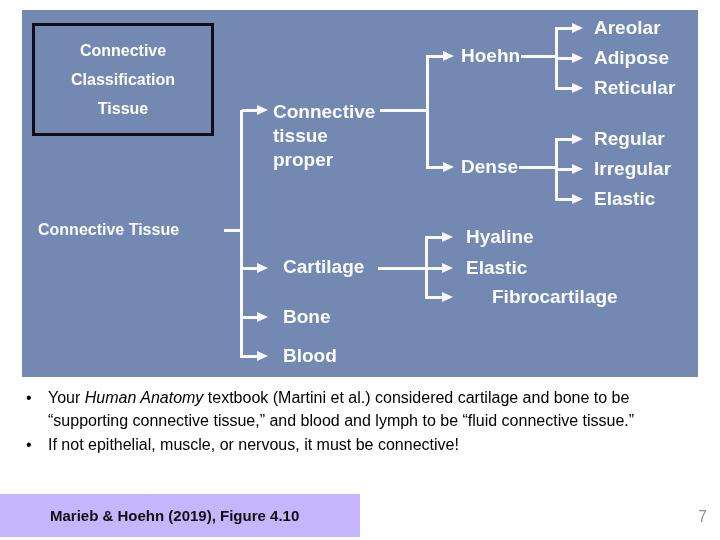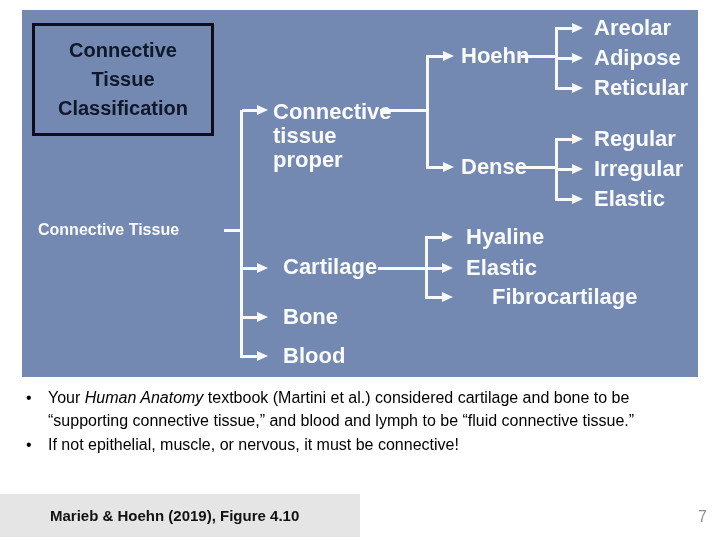--- a/index.html
+++ b/index.html
@@ -1,47 +1,47 @@
 <!DOCTYPE html>
 <html><head>
 <meta charset="utf-8">
 <style>
   html,body{margin:0;padding:0;}
   body{width:720px;height:540px;background:#ffffff;font-family:"Liberation Sans",sans-serif;}
   .slide{position:relative;width:720px;height:540px;background:#ffffff;overflow:hidden;}
   .panel{position:absolute;left:22px;top:10px;width:676px;height:367px;background:#7389b1;}
   .title-box{position:absolute;left:10px;top:13px;width:182px;height:113px;border:3px solid #0e0e18;
     box-sizing:border-box;display:flex;flex-direction:column;justify-content:center;align-items:center;}
-  .title-box span{display:block;font-weight:bold;font-size:20px;line-height:29px;color:#0f172a;text-align:center;}
-  .node{position:absolute;color:#fafbfd;font-weight:bold;font-size:22px;line-height:22px;white-space:nowrap;}
+  .title-box span{display:block;font-weight:bold;font-size:16px;line-height:29px;color:#ffffff;text-align:center;}
+  .node{position:absolute;color:#fafbfd;font-weight:bold;font-size:19px;line-height:22px;white-space:nowrap;}
   .node.root{font-size:16px;text-align:center;}
   .node.wrap{white-space:normal;width:106px;line-height:24px;}
   .h{position:absolute;height:3px;background:#f7f9fc;}
   .v{position:absolute;width:3px;background:#f7f9fc;}
   .a{position:absolute;width:0;height:0;border-top:5px solid transparent;border-bottom:5px solid transparent;border-left:11px solid #f7f9fc;}
   .bullets{position:absolute;left:26px;top:386px;width:666px;color:#000;}
   .bullet-row{display:flex;margin-bottom:1px;}
   .bullet-marker{width:22px;flex:0 0 22px;font-size:16px;line-height:23px;}
   .bullet-text{font-size:16px;line-height:23px;width:644px;}
-  .citation-box{position:absolute;left:0;top:494px;width:360px;height:43px;background:#e5e5e5;}
+  .citation-box{position:absolute;left:0;top:494px;width:360px;height:43px;background:#c4b5fd;}
   .citation-box span{position:absolute;left:50px;top:0;line-height:43px;font-size:15px;font-weight:bold;color:#111;white-space:nowrap;}
   .page-number{position:absolute;right:13px;top:508px;font-size:16px;color:#8f8f8f;}
   .em{font-style:italic;}
 </style>
 </head>
 <body>
 
 <div class="slide">
 
   <div class="panel">
 
     <div class="title-box">
       <span>Connective</span>
+      <span>Classification</span>
       <span>Tissue</span>
-      <span>Classification</span>
     </div>
 
     <span class="h" style="left:202px;top:219px;width:19px;"></span>
     <span class="v" style="left:218px;top:100px;height:248px;"></span>
 
     <span class="h" style="left:220px;top:99px;width:15px;"></span>
     <span class="a" style="left:235px;top:95px;"></span>
     <span class="h" style="left:358px;top:99px;width:48px;"></span>
     <span class="v" style="left:404px;top:45px;height:114px;"></span>
 

